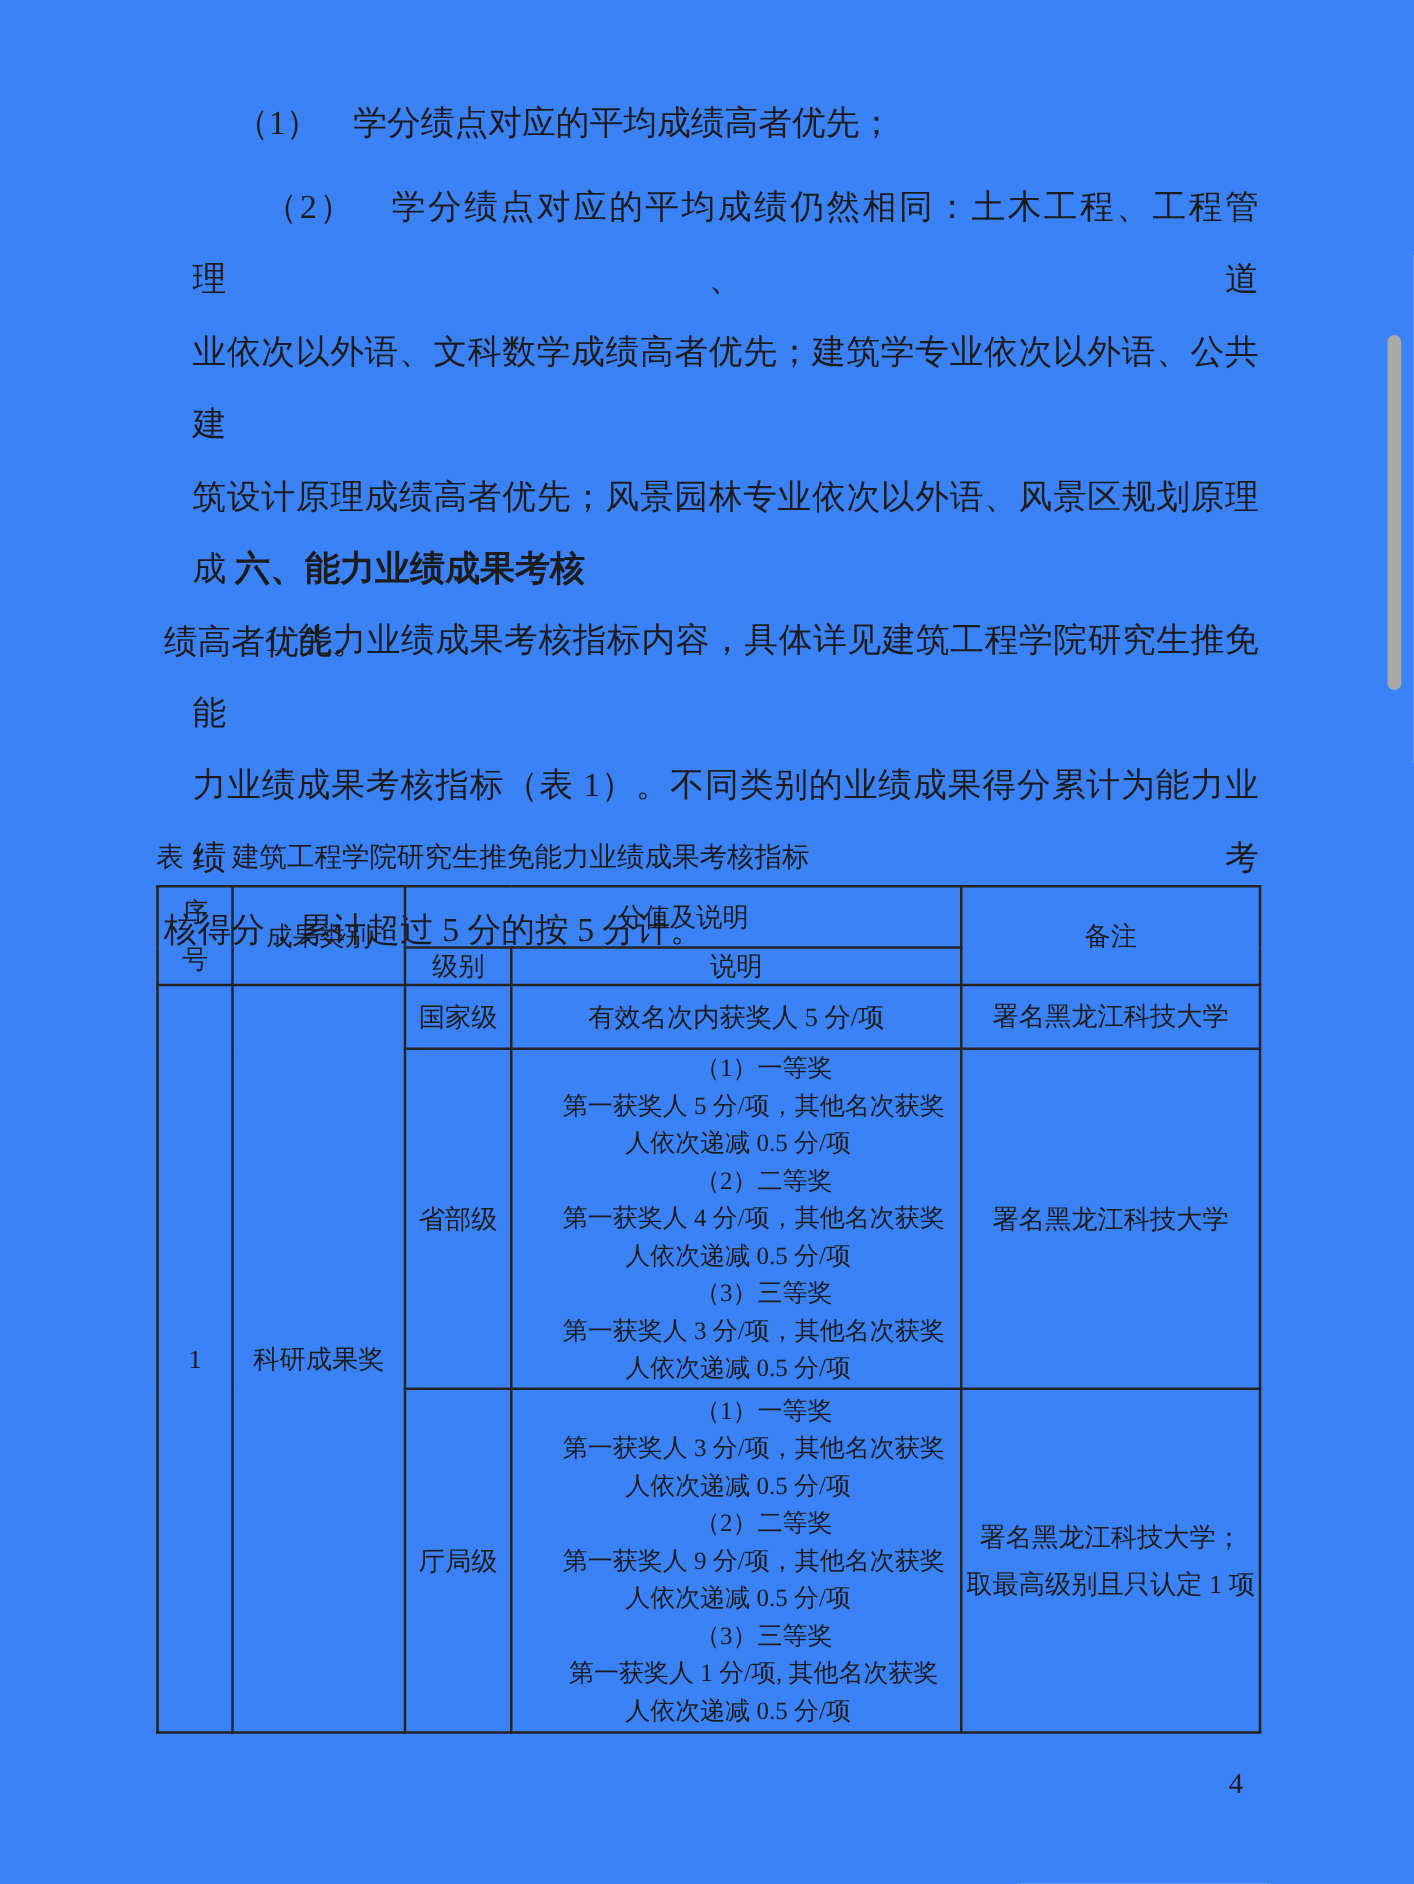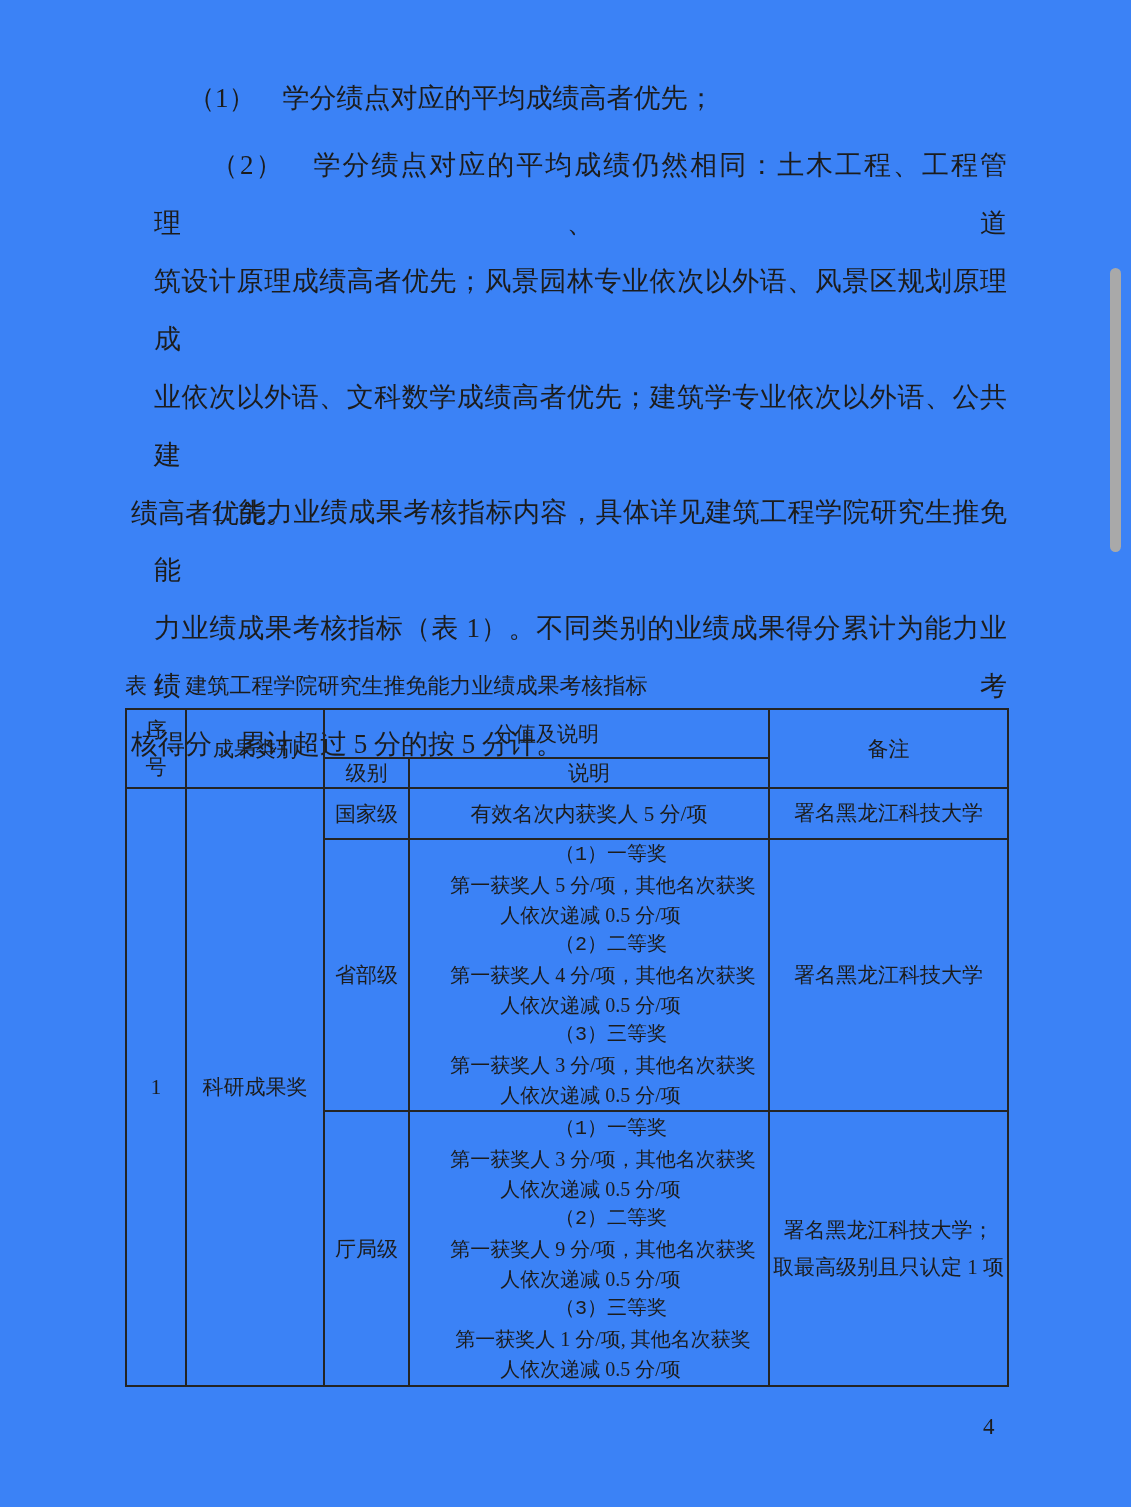--- a/index.html
+++ b/index.html
@@ -31,21 +31,21 @@
   
   table.award { position:absolute; left:125px; top:708px; width:882px;
     border-collapse:collapse; table-layout:fixed; font-size:21px; }
   table.award th, table.award td {
     border:2px solid #242424; font-weight:normal; padding:0;
     vertical-align:middle; text-align:center; overflow:hidden;
   }
   .hdr-two-line div { line-height:37px; }
   .desc-cell { text-align:left; }
   .desc-line { line-height:30px; font-size:20px; white-space:nowrap; }
-  .ln-head  { padding-left:44px;font-family:Liberation Mono, monospace; }
+  .ln-head  { padding-left:44px; }
   .ln-first { padding-left:28px; }
   .ln-wrap  { padding-left:3px; }
   .note-cell { text-align:left; padding-left:9px; padding-right:4px; }
   .note-cell div { line-height:37px; white-space:nowrap; }
 
   .page-num { position:absolute; left:983px; top:1412px; font-size:23px; line-height:30px; }
 
   .scroll-thumb {
     position:absolute; left:1110px; top:268px; width:11px; height:284px;
     background:#a9a9a9; border-radius:6px;
@@ -55,25 +55,26 @@
 <body>
 
 <div class="page">
 
   <div class="para" style="top:69px">
     <div class="pline indent">（1）　学分绩点对应的平均成绩高者优先；</div>
   </div>
 
   <div class="para" style="top:136px">
     <div class="pline indent fill">（2）　学分绩点对应的平均成绩仍然相同：土木工程、工程管理、道</div>
+    <div class="pline fill">业依次以外语、文科数学成绩高者优先；建筑学专业依次以外语、公共建</div>
     <div class="pline fill">筑设计原理成绩高者优先；风景园林专业依次以外语、风景区规划原理成</div>
-    <div class="pline fill">业依次以外语、文科数学成绩高者优先；建筑学专业依次以外语、公共建</div>
     <div class="pline">绩高者优先。</div>
   </div>
 
+  <div class="heading">六、能力业绩成果考核</div>
 
   <div class="para" style="top:483px">
     <div class="pline indent fill">1. 能力业绩成果考核指标内容，具体详见建筑工程学院研究生推免能</div>
     <div class="pline fill">力业绩成果考核指标（表 1）。不同类别的业绩成果得分累计为能力业绩考</div>
     <div class="pline">核得分，累计超过 5 分的按 5 分计。</div>
   </div>
 
   <div class="caption">表 1　建筑工程学院研究生推免能力业绩成果考核指标</div>
 
   <table class="award">

